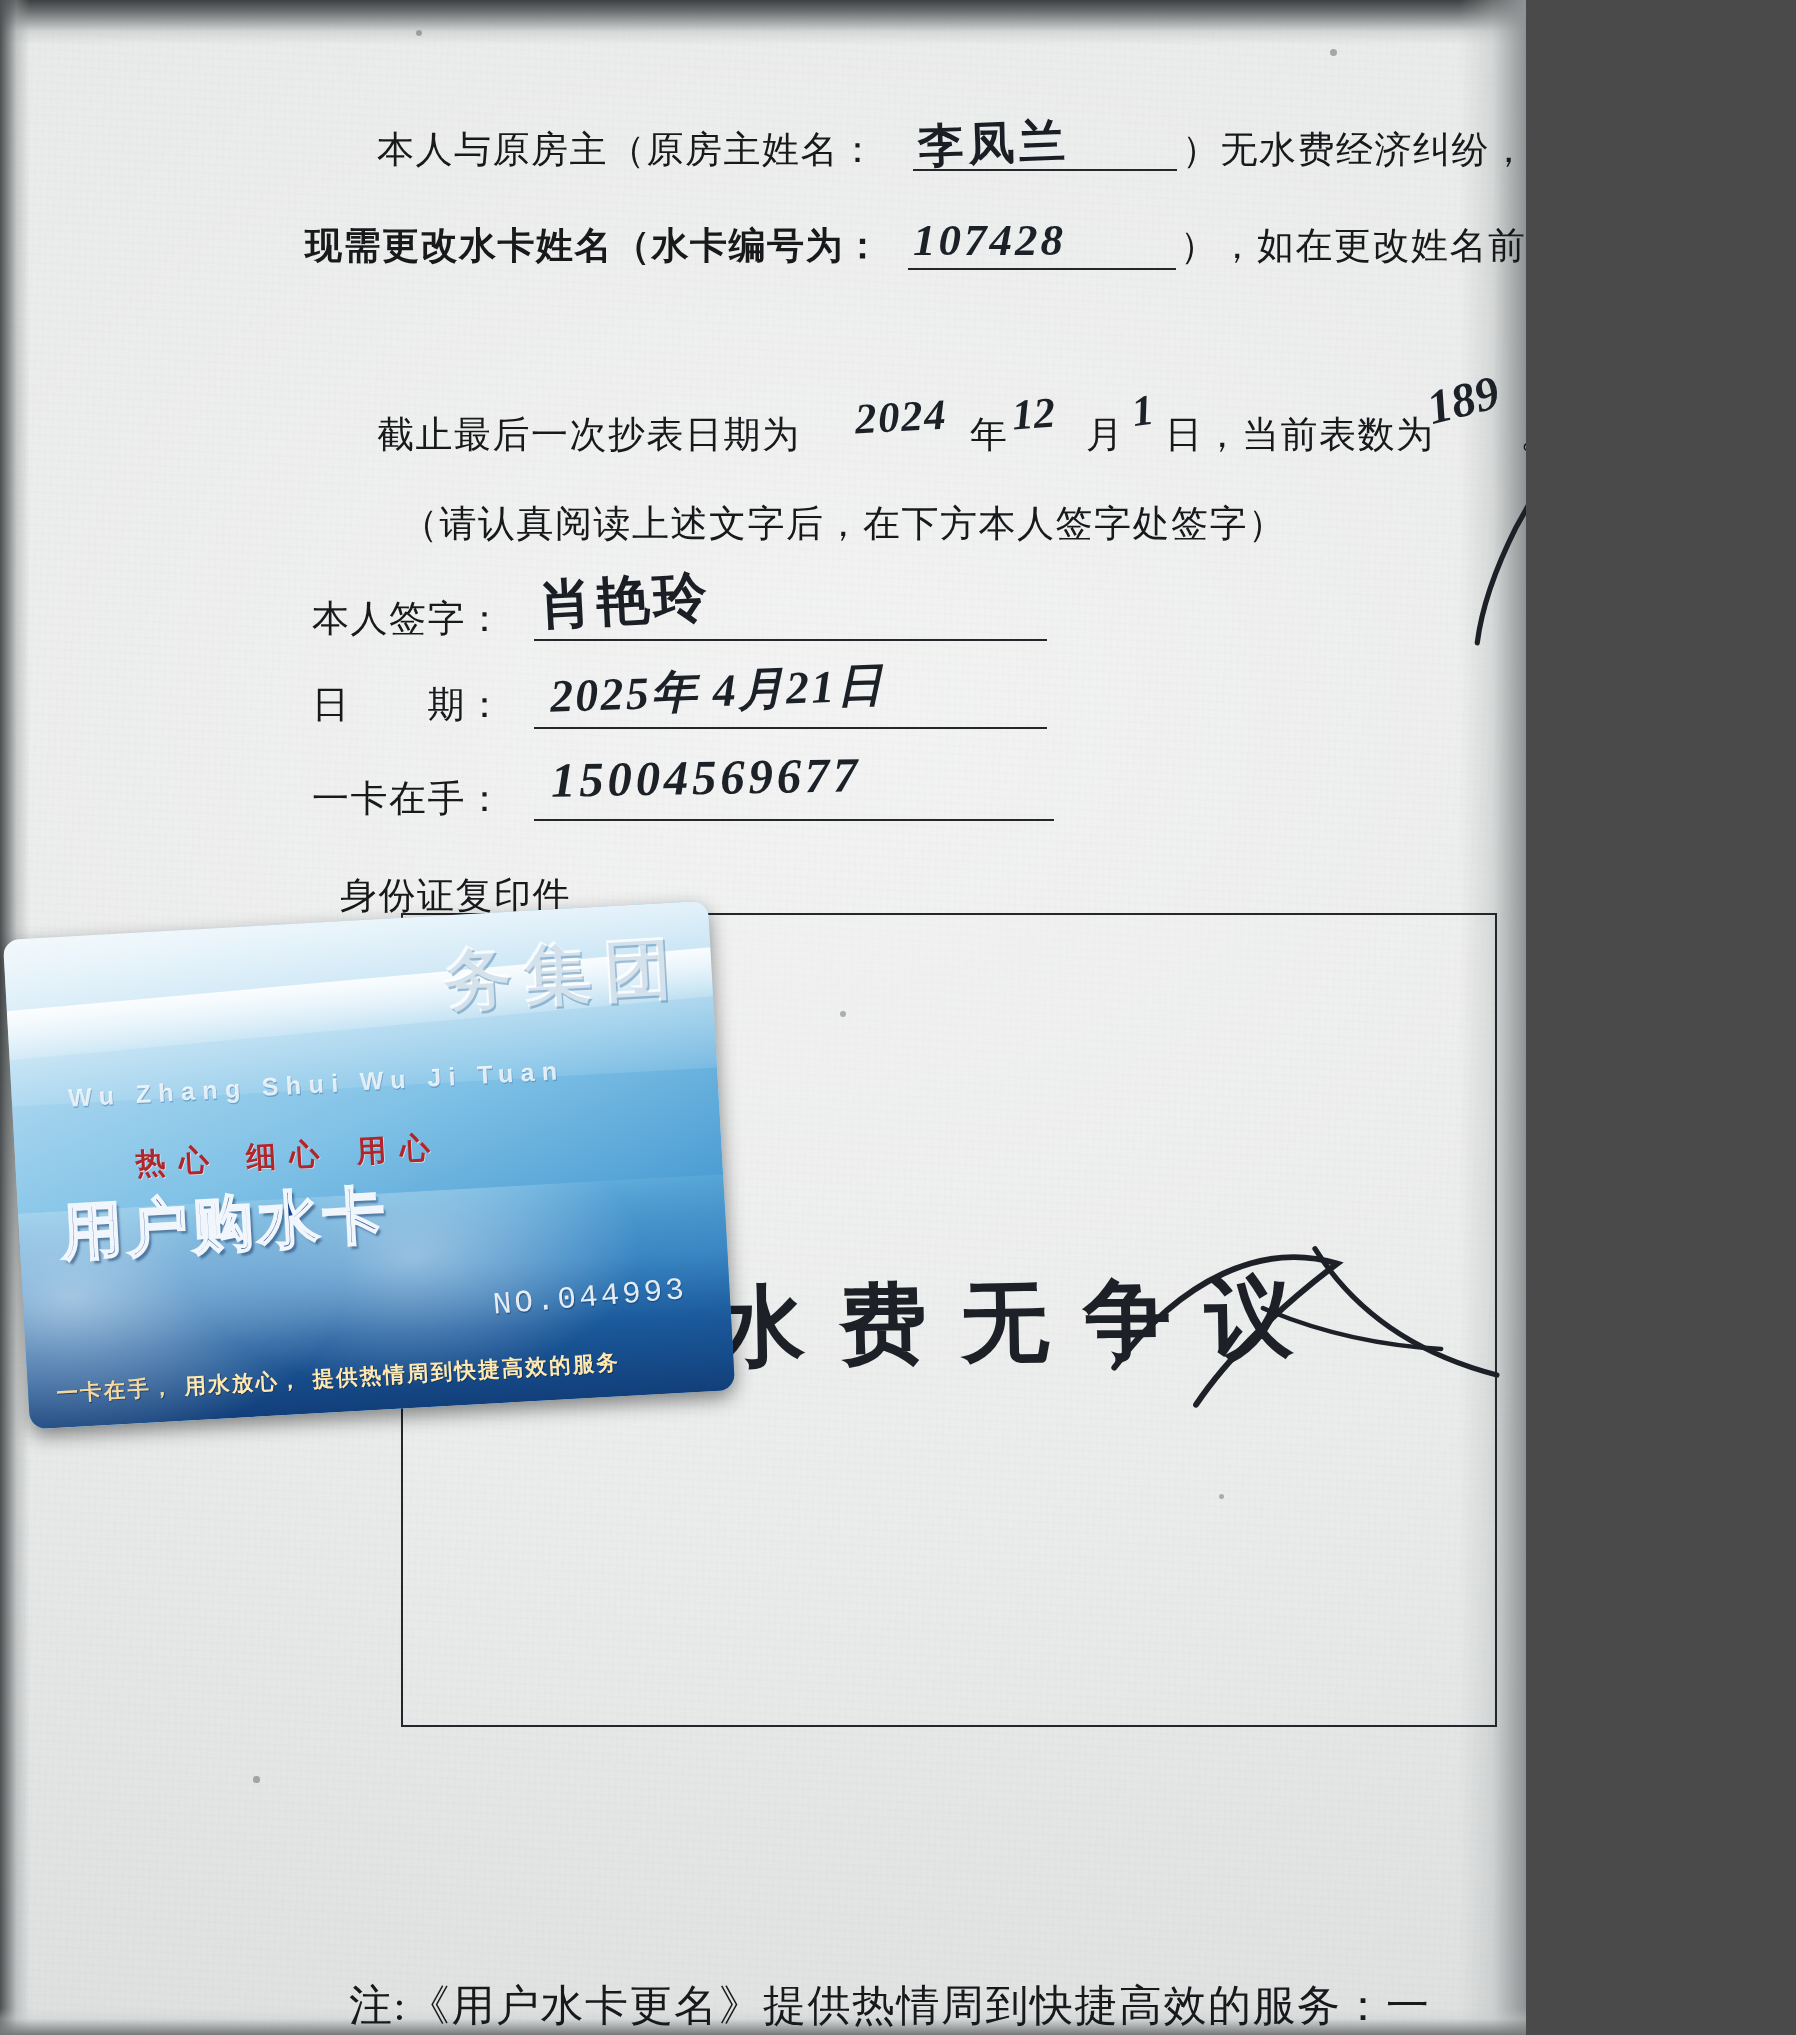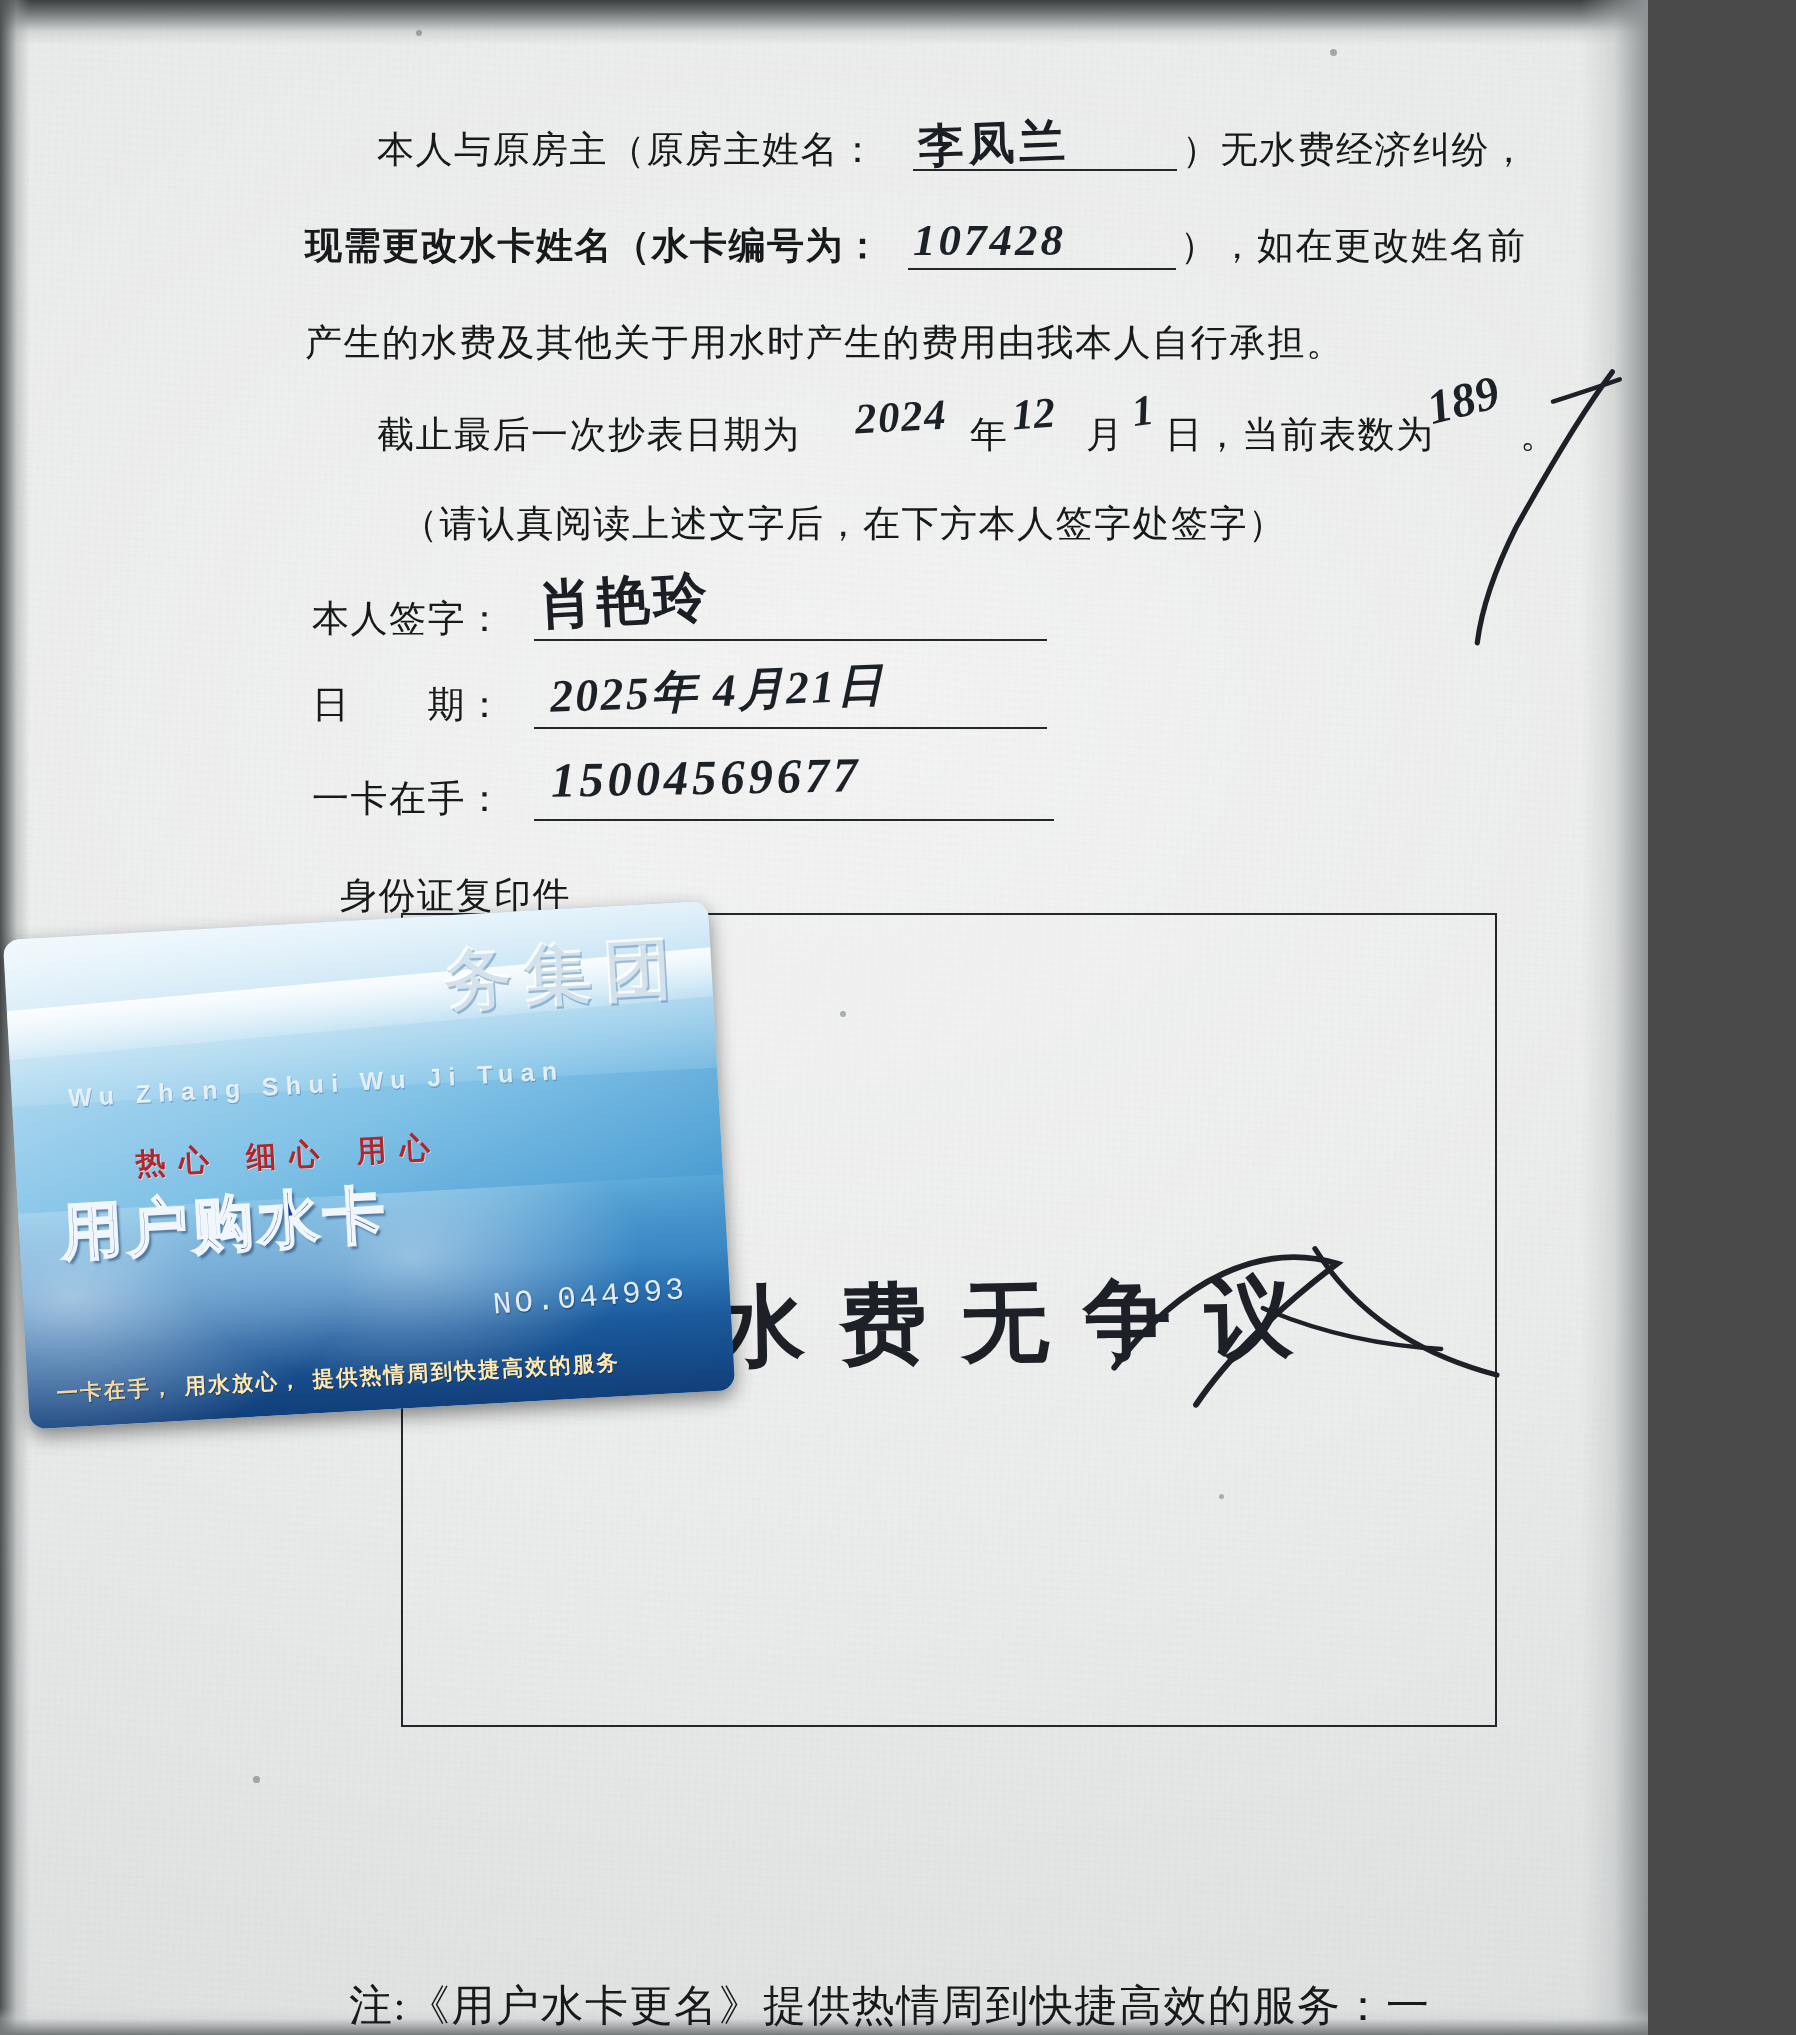--- a/index.html
+++ b/index.html
@@ -5,21 +5,21 @@
   html, body {
     margin: 0;
     padding: 0;
     background: #4a4a4a;
   }
   body {
     font-family: "Liberation Serif", serif;
   }
   .page {
     position: relative;
-    width: 1648px;
+    width: 1526px;
     height: 2035px;
     overflow: hidden;
     background: #dfe2e4;
   }
   
   .paper {
     position: absolute;
     left: 0; top: 0;
     width: 1797px;
     height: 2035px;
@@ -236,21 +236,20 @@
   <div class="printed" style="left:377px; top:125px;">本人与原房主（原房主姓名：</div>
   <div class="hand cn" style="left:918px; top:113px; font-size:46px; letter-spacing:4.5px; transform:rotate(-2deg);">李凤兰</div>
   <div class="rule" style="left:913px; top:169px; width:264px;"></div>
   <div class="printed" style="left:1182px; top:125px;">）无水费经济纠纷，</div>
 
   <div class="printed" style="left:305px; top:221px;font-weight:bold;">现需更改水卡姓名（水卡编号为：</div>
   <div class="hand ink" style="left:913px; top:214px; font-size:45px; letter-spacing:3px;">107428</div>
   <div class="rule" style="left:908px; top:268px; width:268px;"></div>
   <div class="printed" style="left:1180px; top:221px;">），如在更改姓名前</div>
 
-  <div class="printed" style="left:305px; top:318px;">产生的水费及其他关于用水时产生的费用由我本人自行承担。</div>
 
   <div class="printed" style="left:377px; top:410px;">截止最后一次抄表日期为</div>
   <div class="hand ink" style="left:855px; top:392px; font-size:43px; letter-spacing:1.5px; transform:rotate(-3deg);">2024</div>
   <div class="printed" style="left:970px; top:410px;">年</div>
   <div class="hand ink" style="left:1012px; top:389px; font-size:43px; transform:rotate(-4deg);">12</div>
   <div class="printed" style="left:1086px; top:410px;">月</div>
   <div class="hand ink" style="left:1132px; top:386px; font-size:43px; transform:rotate(-8deg);">1</div>
   <div class="printed" style="left:1165px; top:410px;">日，当前表数为</div>
   <div class="hand ink" style="left:1427px; top:372px; font-size:48px; transform:rotate(-14deg);">189</div>
   <div class="printed" style="left:1520px; top:410px;">。</div>

